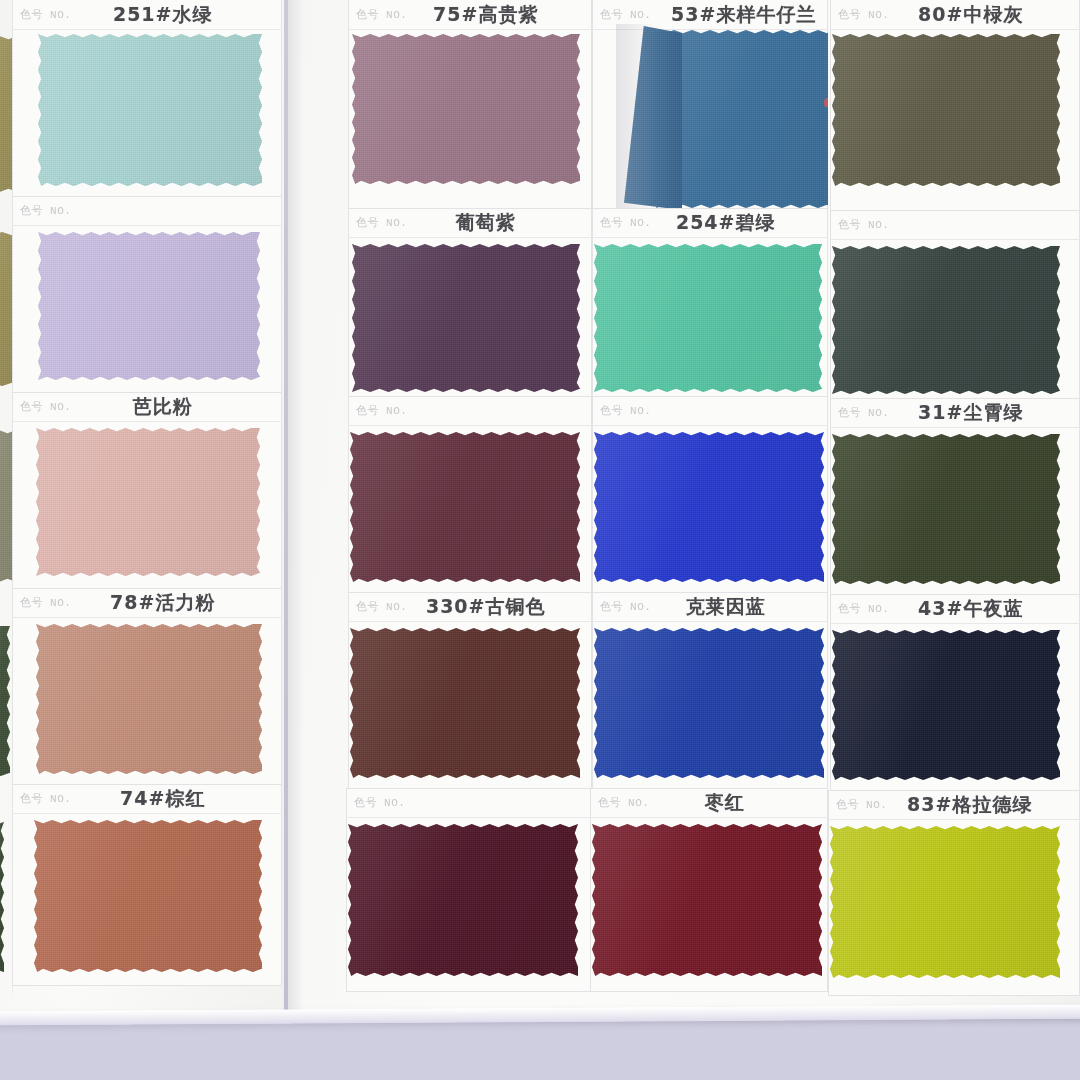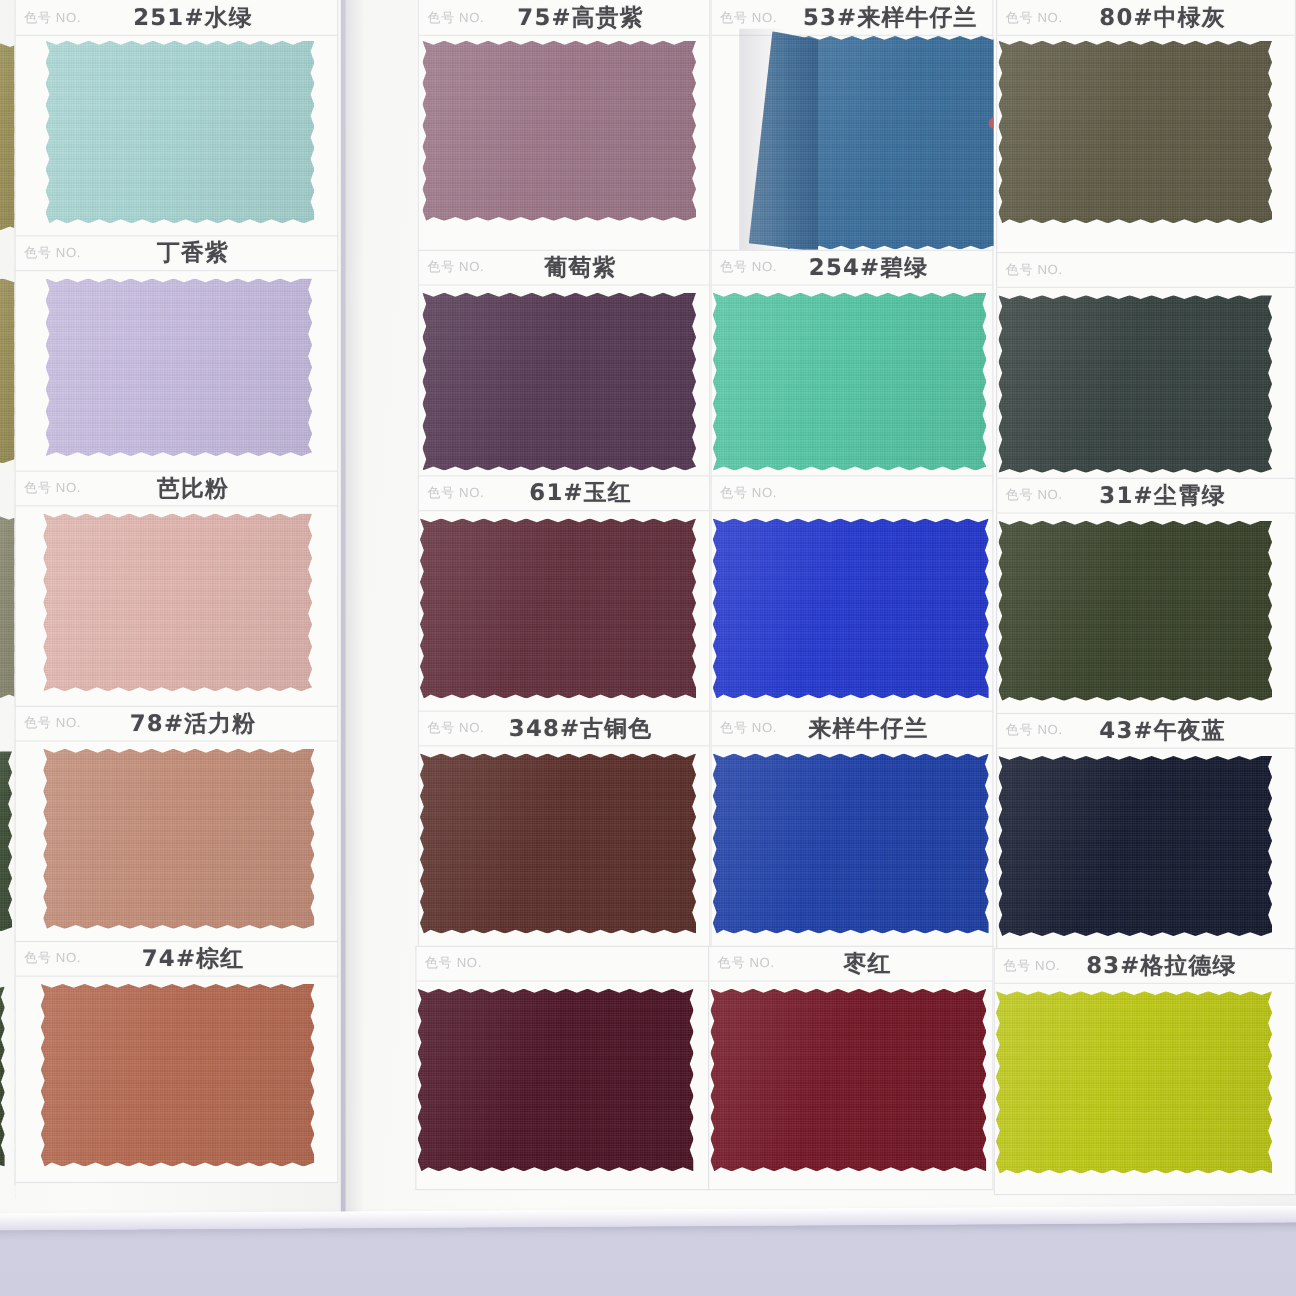--- a/index.html
+++ b/index.html
@@ -52,21 +52,21 @@
   }
   .cap{
     position:absolute;left:0;top:0;right:0;height:30px;
     display:flex;align-items:center;
     border-bottom:1px solid #e8e8ea;
     box-sizing:border-box;
   }
   .cap .no{
     font-size:11px;color:#c9c7c9;letter-spacing:.5px;
     padding-left:8px;white-space:nowrap;
-    font-family:Liberation Sans, sans-serif;
+    font-family:Liberation Mono, monospace;
   }
   .cap .nm{
     flex:1;text-align:center;
     font-size:19px;color:#4a4a4e;
     font-family:"DejaVu Sans",sans-serif;
     font-weight:600;
     letter-spacing:1px;
     transform:translateX(-14px);
     text-shadow:0 0 1px rgba(120,120,130,.35);
     white-space:nowrap;
@@ -130,21 +130,20 @@
     </div>
     <div class="swatch-wrap" style="top:52px;">
       <div class="sw weave sheen shadow" style="left: 26px; top: 4px; width: 224px; height: 152px; background: rgb(169, 214, 211); clip-path: polygon(0px 0px, 9px 3.2px, 17.9px 0px, 26.9px 3.2px, 35.8px 0px, 44.8px 3.2px, 53.8px 0px, 62.7px 3.2px, 71.7px 0px, 80.6px 3.2px, 89.6px 0px, 98.6px 3.2px, 107.5px 0px, 116.5px 3.2px, 125.4px 0px, 134.4px 3.2px, 143.4px 0px, 152.3px 3.2px, 161.3px 0px, 170.2px 3.2px, 179.2px 0px, 188.2px 3.2px, 197.1px 0px, 206.1px 3.2px, 215px 0px, 224px 0px, 220.8px 8.9px, 224px 17.9px, 220.8px 26.8px, 224px 35.8px, 220.8px 44.7px, 224px 53.6px, 220.8px 62.6px, 224px 71.5px, 220.8px 80.5px, 224px 89.4px, 220.8px 98.4px, 224px 107.3px, 220.8px 116.2px, 224px 125.2px, 220.8px 134.1px, 224px 143.1px, 224px 148.8px, 215px 152px, 206.1px 148.8px, 197.1px 152px, 188.2px 148.8px, 179.2px 152px, 170.2px 148.8px, 161.3px 152px, 152.3px 148.8px, 143.4px 152px, 134.4px 148.8px, 125.4px 152px, 116.5px 148.8px, 107.5px 152px, 98.6px 148.8px, 89.6px 152px, 80.6px 148.8px, 71.7px 152px, 62.7px 148.8px, 53.8px 152px, 44.8px 148.8px, 35.8px 152px, 26.9px 148.8px, 17.9px 152px, 9px 148.8px, 3.2px 152px, 0px 143.1px, 3.2px 134.1px, 0px 125.2px, 3.2px 116.2px, 0px 107.3px, 3.2px 98.4px, 0px 89.4px, 3.2px 80.5px, 0px 71.5px, 3.2px 62.6px, 0px 53.6px, 3.2px 44.7px, 0px 35.8px, 3.2px 26.8px, 0px 17.9px, 3.2px 8.9px);"></div>
     </div>
   </div>
 
   <div class="cell" style="left:12px;top:196px;width:270px;height:198px;">
     <div class="cell-frame"></div>
     <div class="cap">
       <span class="no">色号 NO.</span>
-      <span class="nm">丁香紫</span>
     </div>
     <div class="swatch-wrap">
       <div class="sw weave sheen shadow" style="left: 26px; top: 6px; width: 222px; height: 148px; background: rgb(200, 188, 224); clip-path: polygon(0px 0px, 8.9px 3.2px, 17.8px 0px, 26.6px 3.2px, 35.5px 0px, 44.4px 3.2px, 53.3px 0px, 62.2px 3.2px, 71px 0px, 79.9px 3.2px, 88.8px 0px, 97.7px 3.2px, 106.6px 0px, 115.4px 3.2px, 124.3px 0px, 133.2px 3.2px, 142.1px 0px, 151px 3.2px, 159.8px 0px, 168.7px 3.2px, 177.6px 0px, 186.5px 3.2px, 195.4px 0px, 204.2px 3.2px, 213.1px 0px, 222px 0px, 218.8px 9.3px, 222px 18.5px, 218.8px 27.8px, 222px 37px, 218.8px 46.3px, 222px 55.5px, 218.8px 64.8px, 222px 74px, 218.8px 83.3px, 222px 92.5px, 218.8px 101.8px, 222px 111px, 218.8px 120.3px, 222px 129.5px, 218.8px 138.8px, 222px 144.8px, 213.1px 148px, 204.2px 144.8px, 195.4px 148px, 186.5px 144.8px, 177.6px 148px, 168.7px 144.8px, 159.8px 148px, 151px 144.8px, 142.1px 148px, 133.2px 144.8px, 124.3px 148px, 115.4px 144.8px, 106.6px 148px, 97.7px 144.8px, 88.8px 148px, 79.9px 144.8px, 71px 148px, 62.2px 144.8px, 53.3px 148px, 44.4px 144.8px, 35.5px 148px, 26.6px 144.8px, 17.8px 148px, 8.9px 144.8px, 0px 148px, 3.2px 138.8px, 0px 129.5px, 3.2px 120.3px, 0px 111px, 3.2px 101.8px, 0px 92.5px, 3.2px 83.3px, 0px 74px, 3.2px 64.8px, 0px 55.5px, 3.2px 46.3px, 0px 37px, 3.2px 27.8px, 0px 18.5px, 3.2px 9.3px);"></div>
     </div>
   </div>
 
   <div class="cell" style="left:12px;top:392px;width:270px;height:198px;">
     <div class="cell-frame"></div>
     <div class="cap">
       <span class="no">色号 NO.</span>
@@ -196,32 +195,31 @@
     </div>
     <div class="swatch-wrap">
       <div class="sw weave sheen shadow" style="left: 4px; top: 6px; width: 228px; height: 148px; background: rgb(86, 58, 85); clip-path: polygon(0px 0px, 9.1px 3.2px, 18.2px 0px, 27.4px 3.2px, 36.5px 0px, 45.6px 3.2px, 54.7px 0px, 63.8px 3.2px, 73px 0px, 82.1px 3.2px, 91.2px 0px, 100.3px 3.2px, 109.4px 0px, 118.6px 3.2px, 127.7px 0px, 136.8px 3.2px, 145.9px 0px, 155px 3.2px, 164.2px 0px, 173.3px 3.2px, 182.4px 0px, 191.5px 3.2px, 200.6px 0px, 209.8px 3.2px, 218.9px 0px, 228px 0px, 224.8px 9.3px, 228px 18.5px, 224.8px 27.8px, 228px 37px, 224.8px 46.3px, 228px 55.5px, 224.8px 64.8px, 228px 74px, 224.8px 83.3px, 228px 92.5px, 224.8px 101.8px, 228px 111px, 224.8px 120.3px, 228px 129.5px, 224.8px 138.8px, 228px 144.8px, 218.9px 148px, 209.8px 144.8px, 200.6px 148px, 191.5px 144.8px, 182.4px 148px, 173.3px 144.8px, 164.2px 148px, 155px 144.8px, 145.9px 148px, 136.8px 144.8px, 127.7px 148px, 118.6px 144.8px, 109.4px 148px, 100.3px 144.8px, 91.2px 148px, 82.1px 144.8px, 73px 148px, 63.8px 144.8px, 54.7px 148px, 45.6px 144.8px, 36.5px 148px, 27.4px 144.8px, 18.2px 148px, 9.1px 144.8px, 0px 148px, 3.2px 138.8px, 0px 129.5px, 3.2px 120.3px, 0px 111px, 3.2px 101.8px, 0px 92.5px, 3.2px 83.3px, 0px 74px, 3.2px 64.8px, 0px 55.5px, 3.2px 46.3px, 0px 37px, 3.2px 27.8px, 0px 18.5px, 3.2px 9.3px);"></div>
     </div>
   </div>
 
   <div class="cell" style="left:348px;top:396px;width:244px;height:198px;">
     <div class="cell-frame"></div>
     <div class="cap">
       <span class="no">色号 NO.</span>
-      <span class="nm">61#玉红</span>
     </div>
     <div class="swatch-wrap">
       <div class="sw weave sheen shadow" style="left: 2px; top: 6px; width: 230px; height: 150px; background: rgb(99, 48, 61); clip-path: polygon(0px 0px, 8.8px 3.2px, 17.7px 0px, 26.5px 3.2px, 35.4px 0px, 44.2px 3.2px, 53.1px 0px, 61.9px 3.2px, 70.8px 0px, 79.6px 3.2px, 88.5px 0px, 97.3px 3.2px, 106.2px 0px, 115px 3.2px, 123.8px 0px, 132.7px 3.2px, 141.5px 0px, 150.4px 3.2px, 159.2px 0px, 168.1px 3.2px, 176.9px 0px, 185.8px 3.2px, 194.6px 0px, 203.5px 3.2px, 212.3px 0px, 221.2px 3.2px, 230px 0px, 226.8px 8.8px, 230px 17.6px, 226.8px 26.5px, 230px 35.3px, 226.8px 44.1px, 230px 52.9px, 226.8px 61.8px, 230px 70.6px, 226.8px 79.4px, 230px 88.2px, 226.8px 97.1px, 230px 105.9px, 226.8px 114.7px, 230px 123.5px, 226.8px 132.4px, 230px 141.2px, 230px 150px, 221.2px 146.8px, 212.3px 150px, 203.5px 146.8px, 194.6px 150px, 185.8px 146.8px, 176.9px 150px, 168.1px 146.8px, 159.2px 150px, 150.4px 146.8px, 141.5px 150px, 132.7px 146.8px, 123.8px 150px, 115px 146.8px, 106.2px 150px, 97.3px 146.8px, 88.5px 150px, 79.6px 146.8px, 70.8px 150px, 61.9px 146.8px, 53.1px 150px, 44.2px 146.8px, 35.4px 150px, 26.5px 146.8px, 17.7px 150px, 8.8px 146.8px, 3.2px 150px, 0px 141.2px, 3.2px 132.4px, 0px 123.5px, 3.2px 114.7px, 0px 105.9px, 3.2px 97.1px, 0px 88.2px, 3.2px 79.4px, 0px 70.6px, 3.2px 61.8px, 0px 52.9px, 3.2px 44.1px, 0px 35.3px, 3.2px 26.5px, 0px 17.6px, 3.2px 8.8px);"></div>
     </div>
   </div>
 
   <div class="cell" style="left:348px;top:592px;width:244px;height:198px;">
     <div class="cell-frame"></div>
     <div class="cap">
       <span class="no">色号 NO.</span>
-      <span class="nm">348#古铜色</span>
+      <span class="nm">330#古铜色</span>
     </div>
     <div class="swatch-wrap">
       <div class="sw weave sheen shadow" style="left: 2px; top: 6px; width: 230px; height: 150px; background: rgb(92, 48, 43); clip-path: polygon(0px 0px, 8.8px 3.2px, 17.7px 0px, 26.5px 3.2px, 35.4px 0px, 44.2px 3.2px, 53.1px 0px, 61.9px 3.2px, 70.8px 0px, 79.6px 3.2px, 88.5px 0px, 97.3px 3.2px, 106.2px 0px, 115px 3.2px, 123.8px 0px, 132.7px 3.2px, 141.5px 0px, 150.4px 3.2px, 159.2px 0px, 168.1px 3.2px, 176.9px 0px, 185.8px 3.2px, 194.6px 0px, 203.5px 3.2px, 212.3px 0px, 221.2px 3.2px, 230px 0px, 226.8px 8.8px, 230px 17.6px, 226.8px 26.5px, 230px 35.3px, 226.8px 44.1px, 230px 52.9px, 226.8px 61.8px, 230px 70.6px, 226.8px 79.4px, 230px 88.2px, 226.8px 97.1px, 230px 105.9px, 226.8px 114.7px, 230px 123.5px, 226.8px 132.4px, 230px 141.2px, 230px 150px, 221.2px 146.8px, 212.3px 150px, 203.5px 146.8px, 194.6px 150px, 185.8px 146.8px, 176.9px 150px, 168.1px 146.8px, 159.2px 150px, 150.4px 146.8px, 141.5px 150px, 132.7px 146.8px, 123.8px 150px, 115px 146.8px, 106.2px 150px, 97.3px 146.8px, 88.5px 150px, 79.6px 146.8px, 70.8px 150px, 61.9px 146.8px, 53.1px 150px, 44.2px 146.8px, 35.4px 150px, 26.5px 146.8px, 17.7px 150px, 8.8px 146.8px, 3.2px 150px, 0px 141.2px, 3.2px 132.4px, 0px 123.5px, 3.2px 114.7px, 0px 105.9px, 3.2px 97.1px, 0px 88.2px, 3.2px 79.4px, 0px 70.6px, 3.2px 61.8px, 0px 52.9px, 3.2px 44.1px, 0px 35.3px, 3.2px 26.5px, 0px 17.6px, 3.2px 8.8px);"></div>
     </div>
   </div>
 
   <div class="cell" style="left:346px;top:788px;width:246px;height:204px;">
     <div class="cell-frame"></div>
     <div class="cap">
       <span class="no">色号 NO.</span>
@@ -268,21 +266,21 @@
     </div>
     <div class="swatch-wrap">
       <div class="sw weave sheen shadow" style="left: 2px; top: 6px; width: 230px; height: 150px; background: rgb(36, 56, 207); clip-path: polygon(0px 0px, 8.8px 3.2px, 17.7px 0px, 26.5px 3.2px, 35.4px 0px, 44.2px 3.2px, 53.1px 0px, 61.9px 3.2px, 70.8px 0px, 79.6px 3.2px, 88.5px 0px, 97.3px 3.2px, 106.2px 0px, 115px 3.2px, 123.8px 0px, 132.7px 3.2px, 141.5px 0px, 150.4px 3.2px, 159.2px 0px, 168.1px 3.2px, 176.9px 0px, 185.8px 3.2px, 194.6px 0px, 203.5px 3.2px, 212.3px 0px, 221.2px 3.2px, 230px 0px, 226.8px 8.8px, 230px 17.6px, 226.8px 26.5px, 230px 35.3px, 226.8px 44.1px, 230px 52.9px, 226.8px 61.8px, 230px 70.6px, 226.8px 79.4px, 230px 88.2px, 226.8px 97.1px, 230px 105.9px, 226.8px 114.7px, 230px 123.5px, 226.8px 132.4px, 230px 141.2px, 230px 150px, 221.2px 146.8px, 212.3px 150px, 203.5px 146.8px, 194.6px 150px, 185.8px 146.8px, 176.9px 150px, 168.1px 146.8px, 159.2px 150px, 150.4px 146.8px, 141.5px 150px, 132.7px 146.8px, 123.8px 150px, 115px 146.8px, 106.2px 150px, 97.3px 146.8px, 88.5px 150px, 79.6px 146.8px, 70.8px 150px, 61.9px 146.8px, 53.1px 150px, 44.2px 146.8px, 35.4px 150px, 26.5px 146.8px, 17.7px 150px, 8.8px 146.8px, 3.2px 150px, 0px 141.2px, 3.2px 132.4px, 0px 123.5px, 3.2px 114.7px, 0px 105.9px, 3.2px 97.1px, 0px 88.2px, 3.2px 79.4px, 0px 70.6px, 3.2px 61.8px, 0px 52.9px, 3.2px 44.1px, 0px 35.3px, 3.2px 26.5px, 0px 17.6px, 3.2px 8.8px);"></div>
     </div>
   </div>
 
   <div class="cell" style="left:592px;top:592px;width:236px;height:198px;">
     <div class="cell-frame"></div>
     <div class="cap">
       <span class="no">色号 NO.</span>
-      <span class="nm">来样牛仔兰</span>
+      <span class="nm">克莱因蓝</span>
     </div>
     <div class="swatch-wrap">
       <div class="sw weave sheen shadow" style="left: 2px; top: 6px; width: 230px; height: 150px; background: rgb(30, 63, 168); clip-path: polygon(0px 0px, 8.8px 3.2px, 17.7px 0px, 26.5px 3.2px, 35.4px 0px, 44.2px 3.2px, 53.1px 0px, 61.9px 3.2px, 70.8px 0px, 79.6px 3.2px, 88.5px 0px, 97.3px 3.2px, 106.2px 0px, 115px 3.2px, 123.8px 0px, 132.7px 3.2px, 141.5px 0px, 150.4px 3.2px, 159.2px 0px, 168.1px 3.2px, 176.9px 0px, 185.8px 3.2px, 194.6px 0px, 203.5px 3.2px, 212.3px 0px, 221.2px 3.2px, 230px 0px, 226.8px 8.8px, 230px 17.6px, 226.8px 26.5px, 230px 35.3px, 226.8px 44.1px, 230px 52.9px, 226.8px 61.8px, 230px 70.6px, 226.8px 79.4px, 230px 88.2px, 226.8px 97.1px, 230px 105.9px, 226.8px 114.7px, 230px 123.5px, 226.8px 132.4px, 230px 141.2px, 230px 150px, 221.2px 146.8px, 212.3px 150px, 203.5px 146.8px, 194.6px 150px, 185.8px 146.8px, 176.9px 150px, 168.1px 146.8px, 159.2px 150px, 150.4px 146.8px, 141.5px 150px, 132.7px 146.8px, 123.8px 150px, 115px 146.8px, 106.2px 150px, 97.3px 146.8px, 88.5px 150px, 79.6px 146.8px, 70.8px 150px, 61.9px 146.8px, 53.1px 150px, 44.2px 146.8px, 35.4px 150px, 26.5px 146.8px, 17.7px 150px, 8.8px 146.8px, 3.2px 150px, 0px 141.2px, 3.2px 132.4px, 0px 123.5px, 3.2px 114.7px, 0px 105.9px, 3.2px 97.1px, 0px 88.2px, 3.2px 79.4px, 0px 70.6px, 3.2px 61.8px, 0px 52.9px, 3.2px 44.1px, 0px 35.3px, 3.2px 26.5px, 0px 17.6px, 3.2px 8.8px);"></div>
     </div>
   </div>
 
   <div class="cell" style="left:590px;top:788px;width:238px;height:204px;">
     <div class="cell-frame"></div>
     <div class="cap">
       <span class="no">色号 NO.</span>

